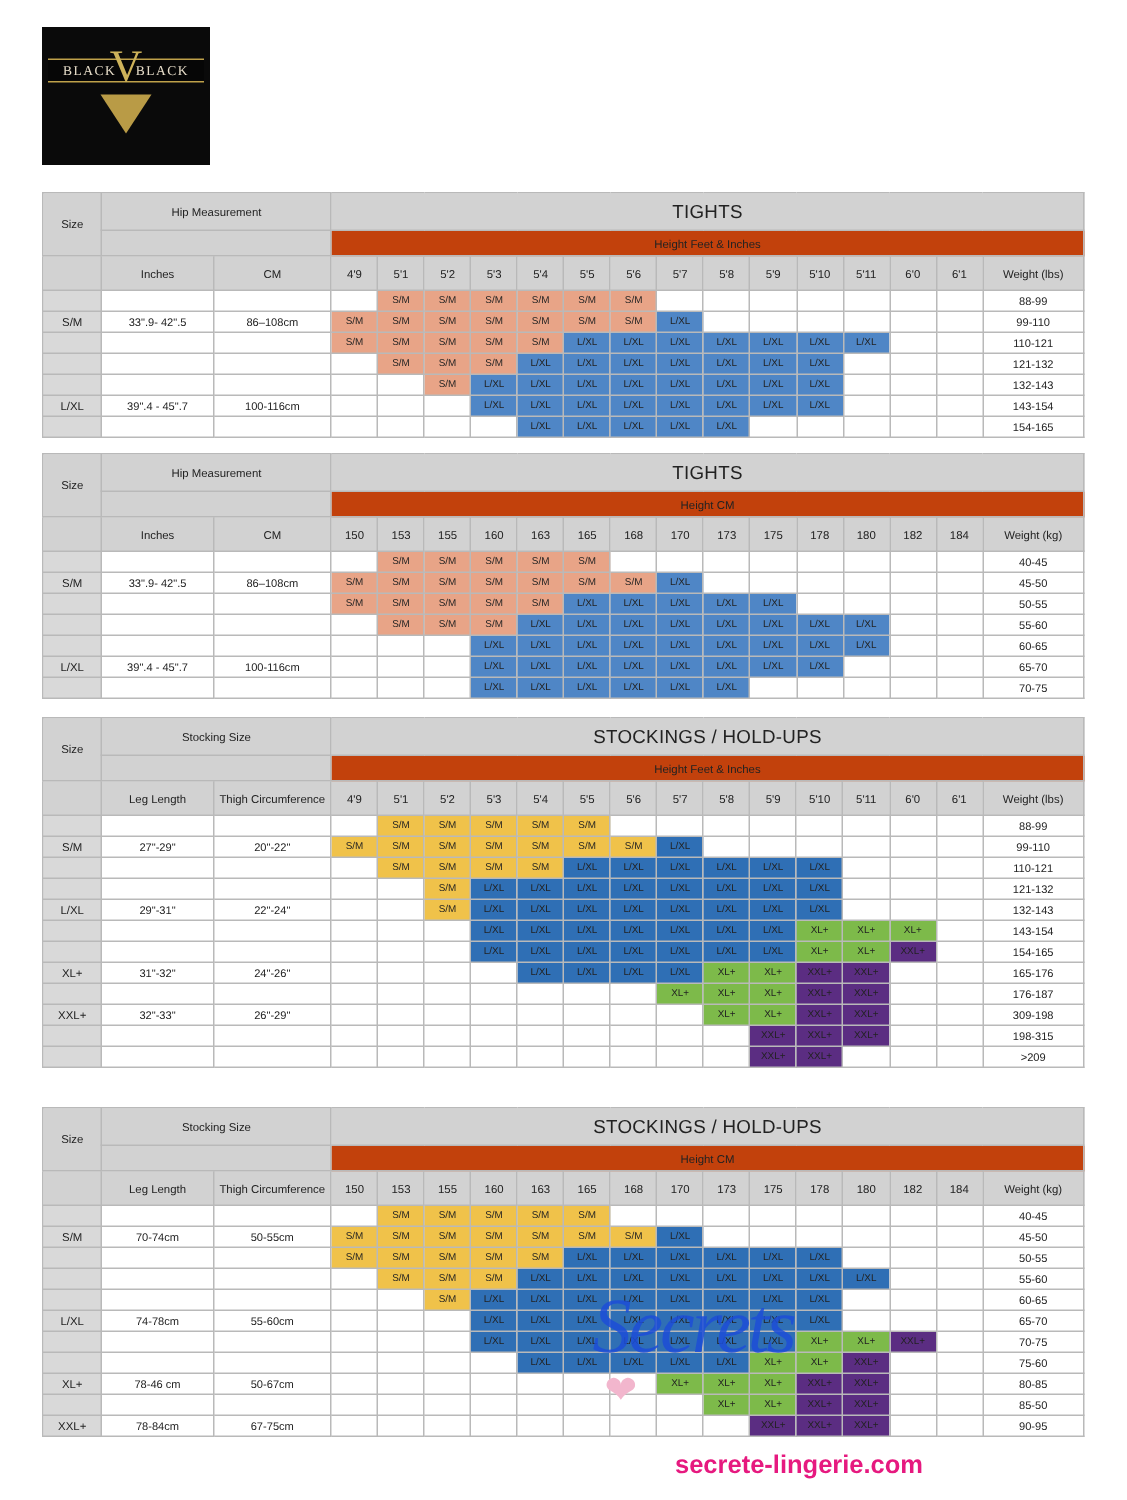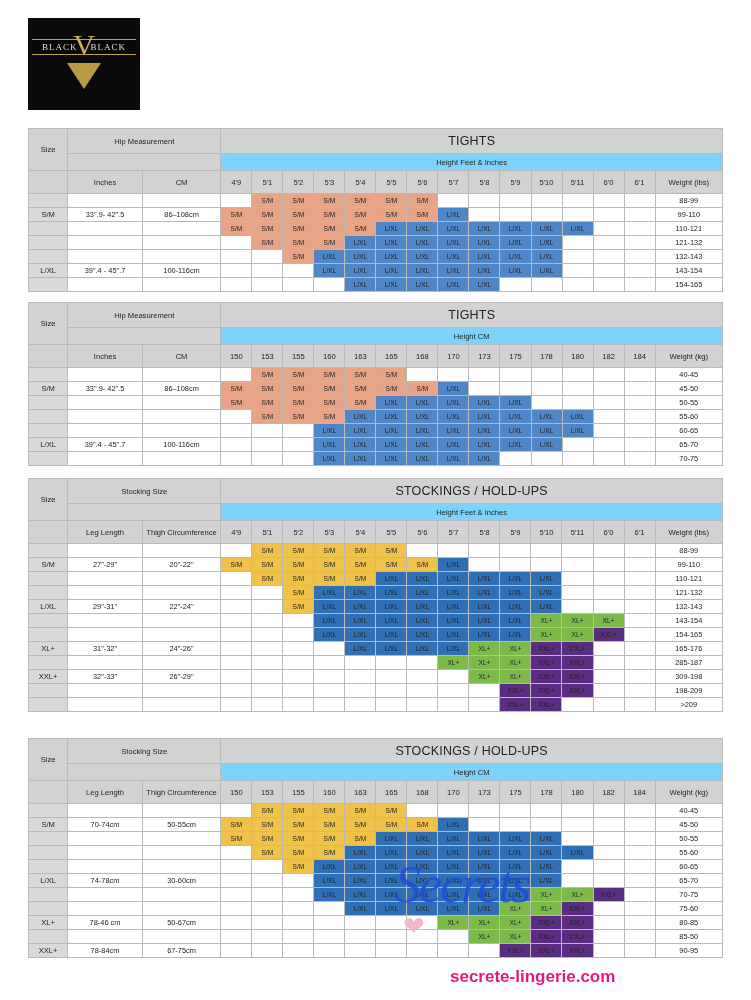--- a/index.html
+++ b/index.html
@@ -9,21 +9,21 @@
   .logo-inner{position:relative;width:104px;height:84px;display:flex;flex-direction:column;align-items:center;justify-content:center;}
   .logo-band{font-family:"Liberation Serif",serif;font-size:9px;letter-spacing:1px;color:#e6dcc8;text-align:center;width:100%;border-top:1px solid #bfa14a;border-bottom:1px solid #bfa14a;padding:2px 0;background:rgba(0,0,0,.4);}
   .logo-tri{width:0;height:0;border-left:17px solid transparent;border-right:17px solid transparent;border-top:26px solid #c9a84c;margin-top:8px;opacity:.92;}
   .logo-v{position:absolute;top:8px;left:50%;transform:translateX(-50%);font-family:"Liberation Serif",serif;color:#cdb25a;font-size:30px;line-height:1;}
 
   table.sz{position:absolute;border-collapse:collapse;font-size:7.4px;table-layout:fixed;}
   table.sz td,table.sz th{border:1px solid #b9b9b9;padding:0;text-align:center;vertical-align:middle;height:13px;line-height:11px;font-weight:normal;color:#222;}
   .hdr{background:#d2d2d2;}
   .lbl{background:#d9d9d9;}
   .ttl{font-size:12.5px;font-weight:bold;letter-spacing:.2px;background:#d2d2d2;}
-  .sub{font-size:7.6px;font-weight:bold;background:#7dd3fc;}
+  .sub{font-size:7.6px;font-weight:bold;background:#c2410c;}
   .colh{font-weight:bold;font-size:7.6px;background:#d2d2d2;}
   .left{text-align:left;padding-left:5px;}
   .blank{background:#ffffff;}
   .rowlbl{background:#d9d9d9;text-align:left;padding-left:5px;font-size:7.6px;}
   .wt{background:#ffffff;font-size:7.4px;}
 
   .c-sm{background:#e8a487;color:#fff;font-size:6.6px;}
   .c-lxl{background:#4f86c6;color:#fff;font-size:6.6px;}
   .c-smy{background:#f0c24a;color:#fff;font-size:6.6px;}
   .c-lxlb{background:#2f6fb5;color:#fff;font-size:6.6px;}
@@ -660,21 +660,21 @@
           <td class="c-none"></td>
           <td class="c-none"></td>
           <td class="c-none"></td>
           <td class="c-xlp">XL+</td>
           <td class="c-xlp">XL+</td>
           <td class="c-xlp">XL+</td>
           <td class="c-xxl">XXL+</td>
           <td class="c-xxl">XXL+</td>
           <td class="c-none"></td>
           <td class="c-none"></td>
-          <td class="wt">285-187</td>
+          <td class="wt">176-187</td>
         </tr>
         <tr>
           <td class="rowlbl">XXL+</td>
           <td class="left blank">32"-33"</td>
           <td class="left blank">26"-29"</td>
           <td class="c-none"></td>
           <td class="c-none"></td>
           <td class="c-none"></td>
           <td class="c-none"></td>
           <td class="c-none"></td>
@@ -700,21 +700,21 @@
           <td class="c-none"></td>
           <td class="c-none"></td>
           <td class="c-none"></td>
           <td class="c-none"></td>
           <td class="c-none"></td>
           <td class="c-xxl">XXL+</td>
           <td class="c-xxl">XXL+</td>
           <td class="c-xxl">XXL+</td>
           <td class="c-none"></td>
           <td class="c-none"></td>
-          <td class="wt">198-209</td>
+          <td class="wt">198-315</td>
         </tr>
         <tr>
           <td class="lbl"></td>
           <td class="left blank"></td>
           <td class="left blank"></td>
           <td class="c-none"></td>
           <td class="c-none"></td>
           <td class="c-none"></td>
           <td class="c-none"></td>
           <td class="c-none"></td>
@@ -878,21 +878,21 @@
           <td class="c-lxlb">L/XL</td>
           <td class="c-lxlb">L/XL</td>
           <td class="c-none"></td>
           <td class="c-none"></td>
           <td class="c-none"></td>
           <td class="wt">60-65</td>
         </tr>
         <tr>
           <td class="rowlbl">L/XL</td>
           <td class="left blank">74-78cm</td>
-          <td class="left blank">30-60cm</td>
+          <td class="left blank">55-60cm</td>
           <td class="c-none"></td>
           <td class="c-none"></td>
           <td class="c-none"></td>
           <td class="c-lxlb">L/XL</td>
           <td class="c-lxlb">L/XL</td>
           <td class="c-lxlb">L/XL</td>
           <td class="c-lxlb">L/XL</td>
           <td class="c-lxlb">L/XL</td>
           <td class="c-lxlb">L/XL</td>
           <td class="c-lxlb">L/XL</td>

